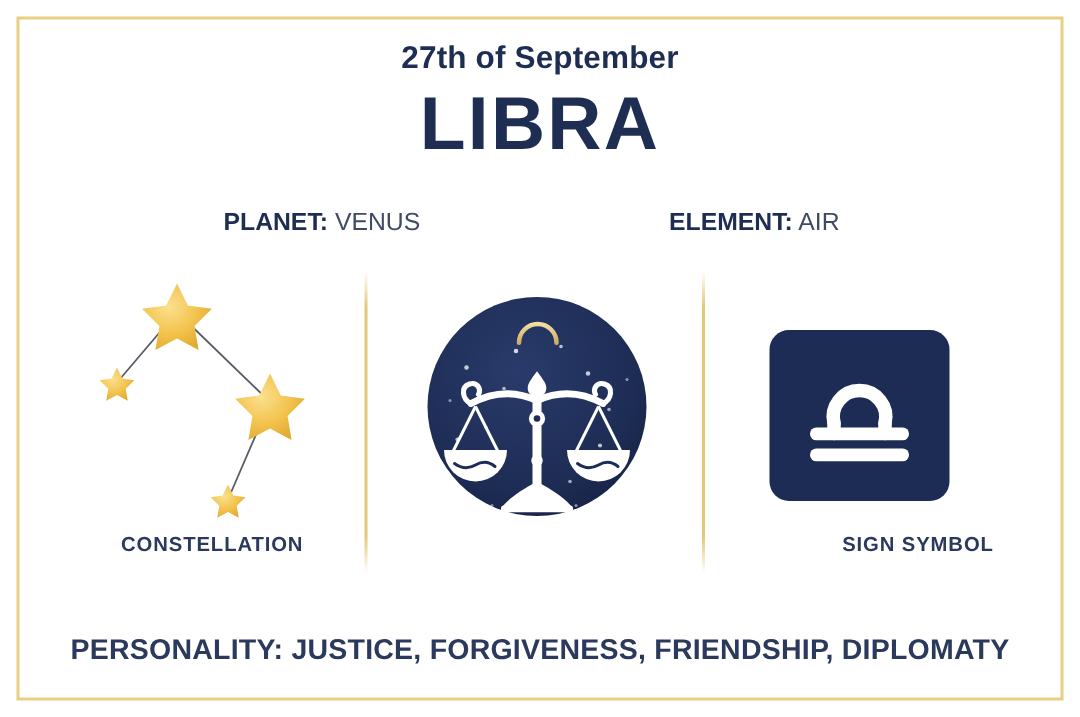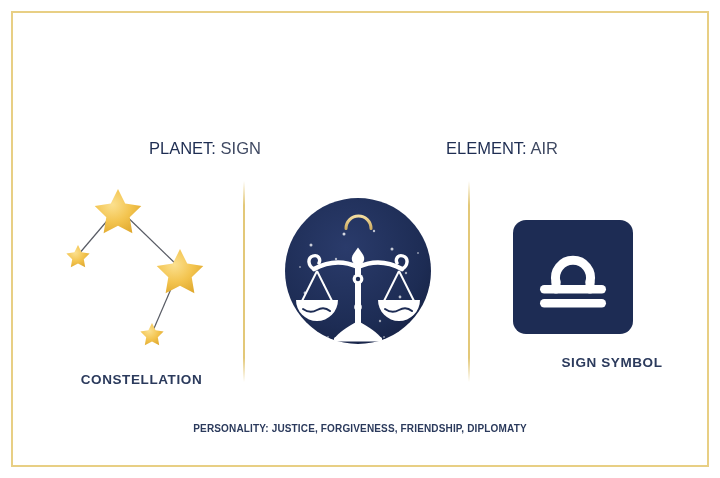--- a/index.html
+++ b/index.html
@@ -65,21 +65,21 @@
     height: 26px;
   }
   .attr {
     position: absolute;
     font-size: 16.5px;
     color: #2b3a5c;
     white-space: nowrap;
     line-height: 22px;
   }
   .attr .k {
-    font-weight: normal;
+    font-weight: bold;
     color: #1e2d52;
   }
   .attr .v {
     font-weight: normal;
     color: #404a63;
   }
   #attr-planet { left: 149px; top: 0; }
   #attr-element { left: 430px; top: 0; margin-left: 16px; }
 
   #air-symbol {
@@ -111,21 +111,21 @@
     font-size: 13.5px;
     font-weight: bold;
     color: #2b3a5c;
     letter-spacing: .6px;
     text-align: center;
     white-space: nowrap;
   }
   #constellation-label {
     left: 0;
     width: 283px;
-    top: 372px;
+    top: 355px;
   }
   #sign-symbol-label {
     left: 468px;
     width: 288px;
     top: 355px;
   }
 
   #constellation-art {
     position: absolute;
     left: 46px;
@@ -159,40 +159,44 @@
     height: 70px;
   }
 
   
   #personality {
     position: absolute;
     left: 0;
     top: 423px;
     width: 720px;
     text-align: center;
-    font-size: 10px;
+    font-size: 19px;
     font-weight: bold;
     color: #2b3a5c;
     letter-spacing: .15px;
     white-space: nowrap;
   }
 </style>
 </head>
 <body>
 
 <div id="card">
 
   <div id="frame"></div>
 
+  <div id="header">
+    <div id="date-line">27th of September</div>
+    <div id="sign-name">LIBRA</div>
+  </div>
 
   <div id="attr-row">
 
     <div class="attr" id="attr-planet">
       <span class="k">PLANET:</span>
-      <span class="v">SIGN</span>
+      <span class="v">VENUS</span>
     </div>
 
     <div class="attr" id="attr-element">
       <span class="k">ELEMENT:</span>
       <span class="v">AIR</span>
     </div>
 
     <svg id="air-symbol" viewBox="0 0 56 50">
       <defs>
         <linearGradient id="airgrad" x1="0" y1="1" x2="1" y2="0">

